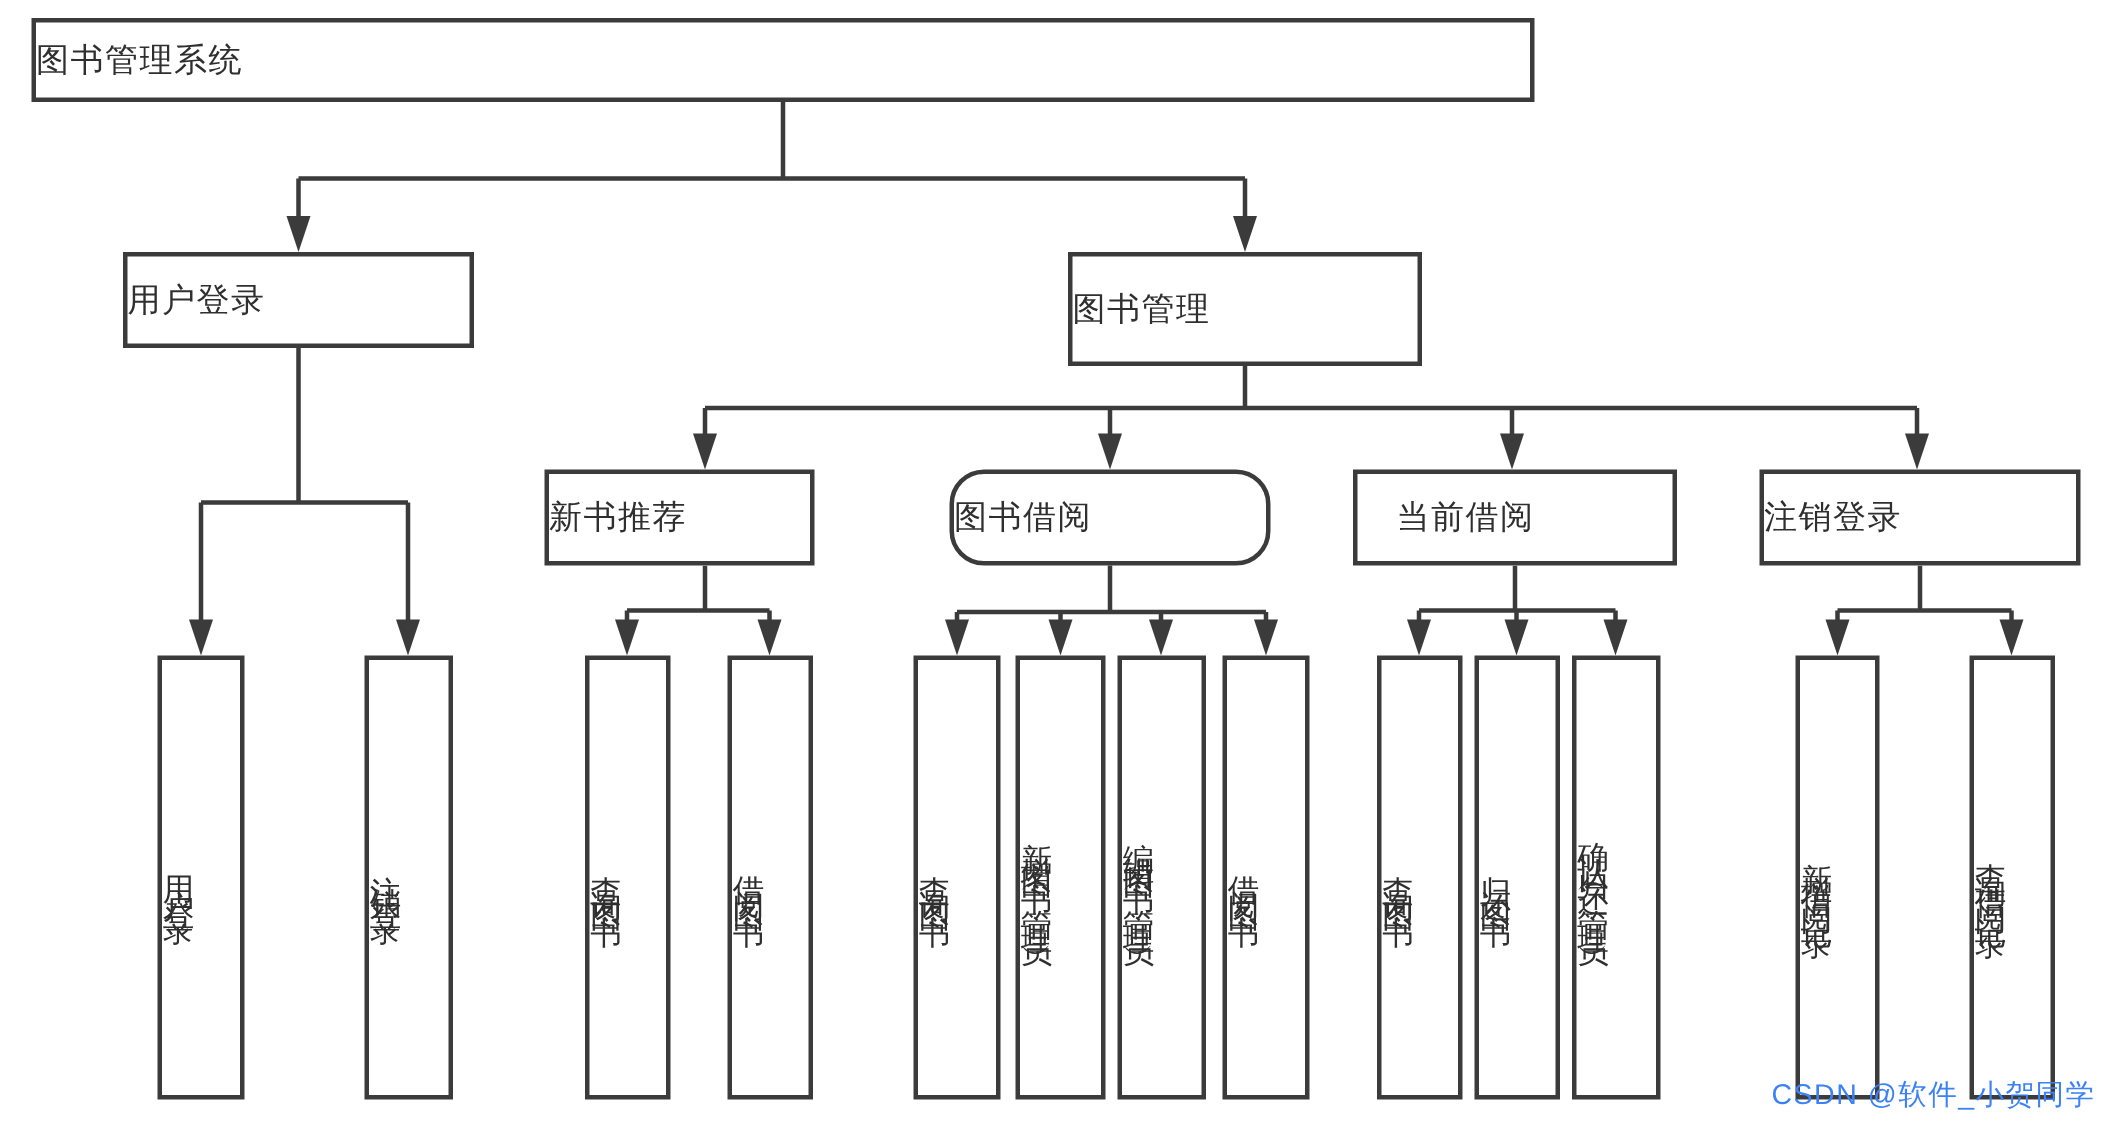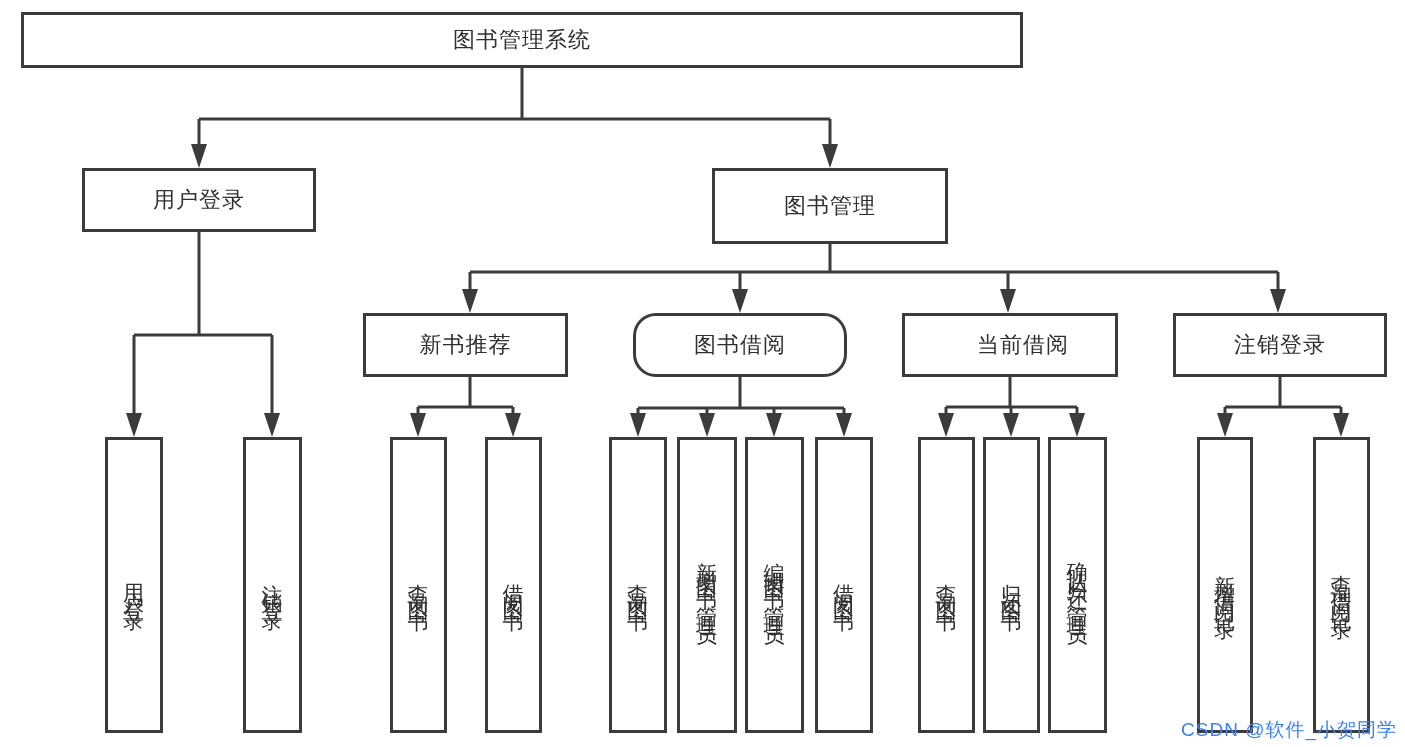--- a/index.html
+++ b/index.html
@@ -9,21 +9,21 @@
     background:#ffffff;
     font-family:"Liberation Sans","DejaVu Sans",sans-serif;
     overflow:hidden;
   }
   .connector-layer{position:absolute;left:0;top:0;z-index:1;}
   .node{
     position:absolute;
     background:#ffffff;
     border:3px solid #3b3b3b;
     box-sizing:border-box;
-    display:flex;align-items:center;justify-content:center;
+    display:flex;align-items:center;
     color:#2f2f2f;
     z-index:2;
   }
   .node-h{font-size:22px;letter-spacing:1px;}
   .node-leaf{z-index:2;}
   .node-leaf .vtext{
     writing-mode:vertical-rl;
     text-orientation:mixed;
     font-size:21px;
     letter-spacing:9px;
@@ -93,21 +93,21 @@
     <span>图书管理系统</span>
   </div>
 
   <div class="node node-h" style="left:82px;top:168px;width:234px;height:64px;">
     <span>用户登录</span>
   </div>
   <div class="node node-h" style="left:712px;top:168px;width:236px;height:76px;">
     <span>图书管理</span>
   </div>
 
-  <div class="node node-h" style="left:363px;top:313px;width:205px;height:64px;">
+  <div class="node node-h" style="left:363px;top:313px;width:180px;height:64px;">
     <span>新书推荐</span>
   </div>
   <div class="node node-h" style="left:633px;top:313px;width:214px;height:64px;border-radius:23px;">
     <span>图书借阅</span>
   </div>
   <div class="node node-h" style="left:902px;top:313px;width:216px;height:64px;padding-left:26px;">
     <span>当前借阅</span>
   </div>
   <div class="node node-h" style="left:1173px;top:313px;width:214px;height:64px;">
     <span>注销登录</span>

